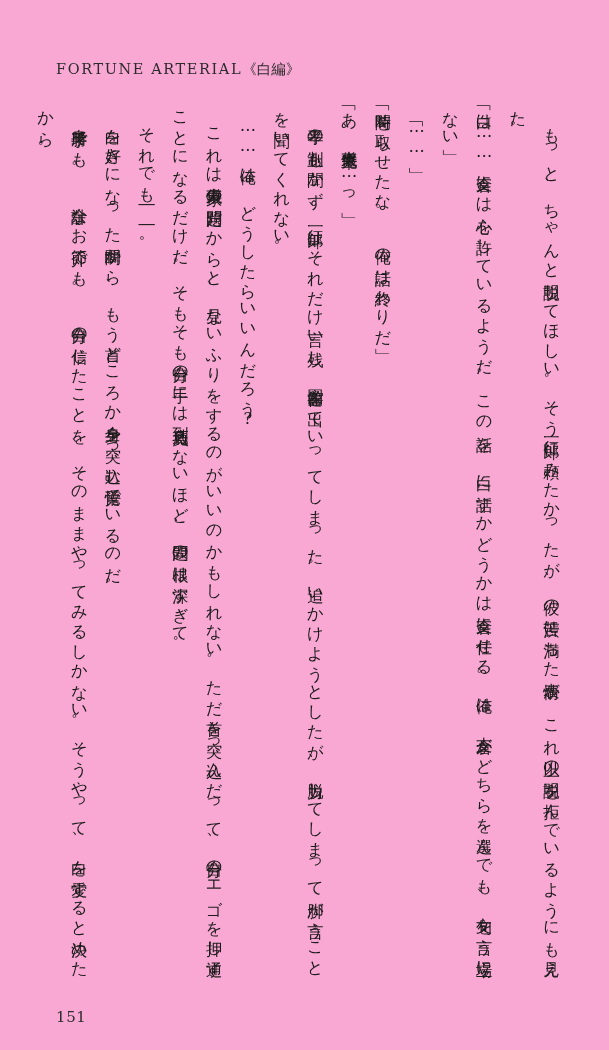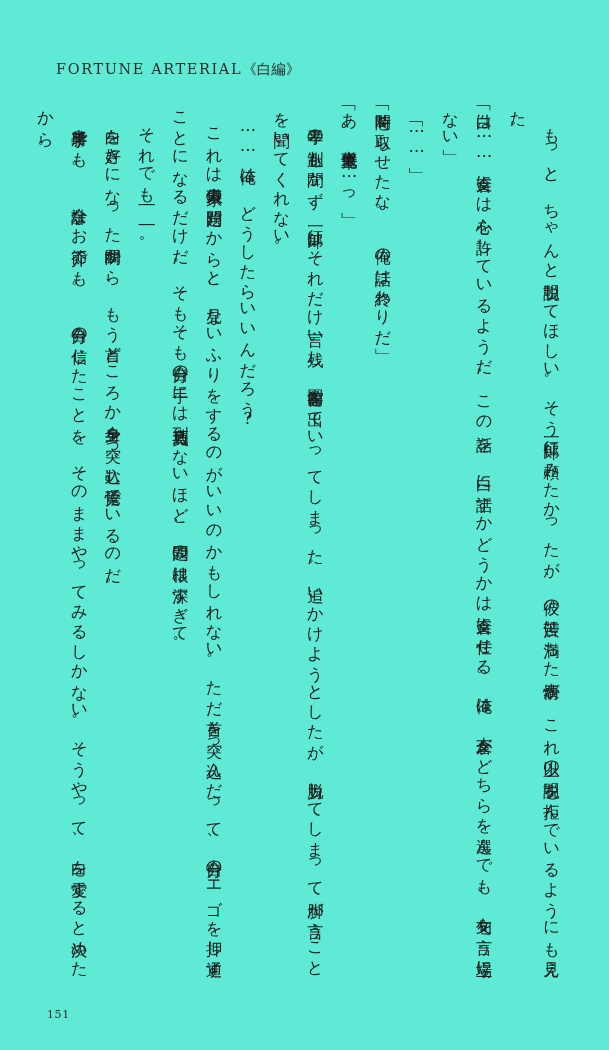--- a/index.html
+++ b/index.html
@@ -12,21 +12,21 @@
     height: 1050px;
     position: relative;
     overflow: hidden;
     font-family: "DejaVu Serif", "Liberation Serif", serif;
     color: #1a1a1a;
   }
 
   .page {
     position: absolute;
     inset: 0;
-    background: #5eead4;
+    background: #f9a8d4;
   }
 
   
   .running-head {
     position: absolute;
     top: 60px;
     left: 56px;
     font-family: "DejaVu Serif", "Liberation Serif", serif;
     font-size: 14.5px;
     letter-spacing: 1.1px;
@@ -61,24 +61,24 @@
     padding: 0;
     text-indent: 0;
   }
   .body-text p.indent {
     text-indent: 1em;
   }
 
   
   .folio {
     position: absolute;
-    left: 47px;
+    left: 56px;
     top: 1008px;
     font-family: "DejaVu Serif", "Liberation Serif", serif;
-    font-size: 11px;
+    font-size: 15px;
     letter-spacing: 0.6px;
     color: #2b2b2b;
   }
 </style>
 </head>
 <body>
 
 <div class="page">
 
   <div class="running-head">

